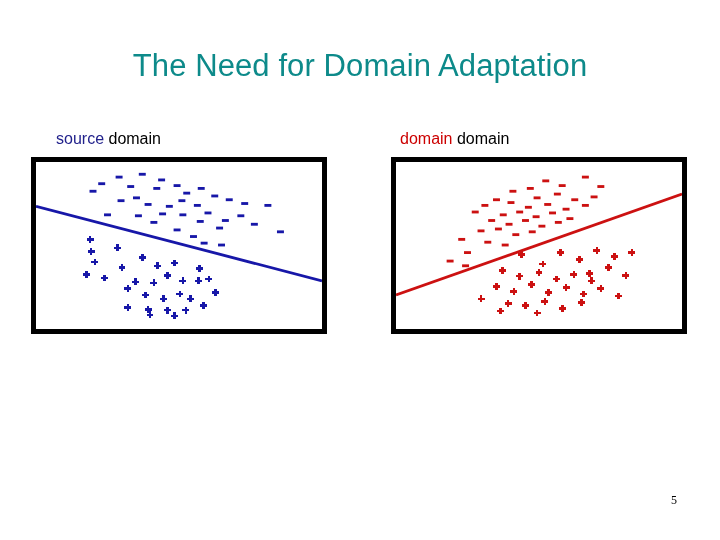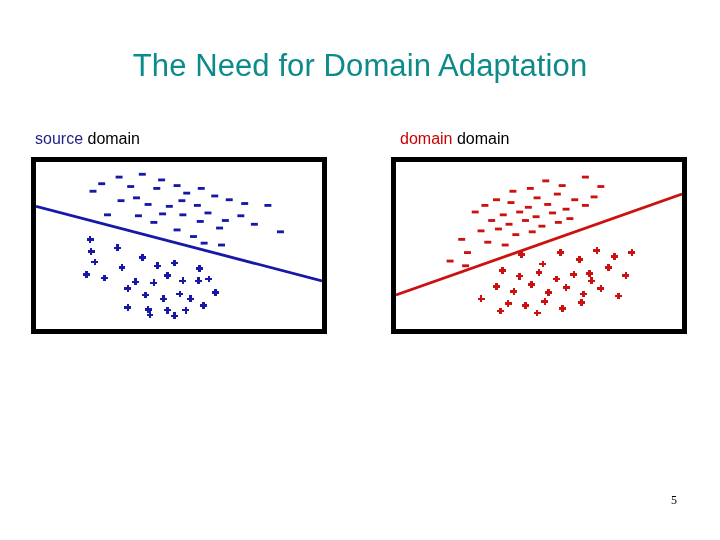--- a/index.html
+++ b/index.html
@@ -41,21 +41,21 @@
   }
 
   
   .panel-caption {
     position: absolute;
     font-size: 16px;
     line-height: 20px;
     color: #000000;
     white-space: nowrap;
   }
-  #source-caption { left: 35px;  top: 129px; }
+  #source-caption { left: 56px;  top: 129px; }
   #target-caption { left: 400px; top: 129px; }
   .cap-source-word { color: #22228c; }
   .cap-target-word { color: #cc0000; }
   .cap-plain-word  { color: #000000; }
 
   
   .plot-box {
     position: absolute;
     background: #ffffff;
     border: 5px solid #000000;

